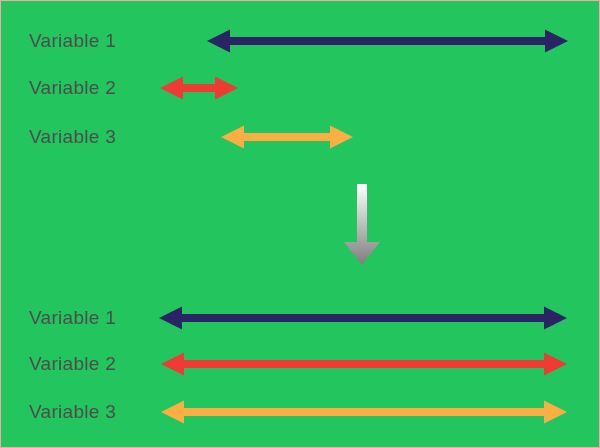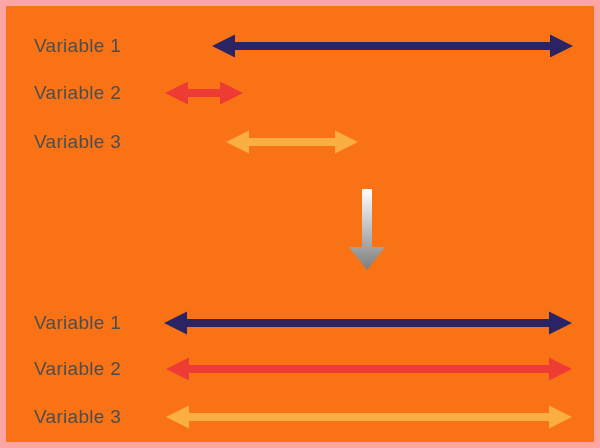--- a/index.html
+++ b/index.html
@@ -6,22 +6,22 @@
     margin: 0;
     padding: 0;
     background: #ffffff;
     font-family: "Liberation Sans", "DejaVu Sans", sans-serif;
   }
   .canvas {
     position: relative;
     width: 600px;
     height: 448px;
     box-sizing: border-box;
-    background: #f97316;
-    border: 6px solid #fca5a5;
+    background: #22c55e;
+    border: 1px solid #fca5a5;
     overflow: hidden;
   }
   .var-label {
     position: absolute;
     left: 28px;
     height: 24px;
     line-height: 24px;
     font-size: 19px;
     font-weight: 400;
     color: #4d4d4d;

